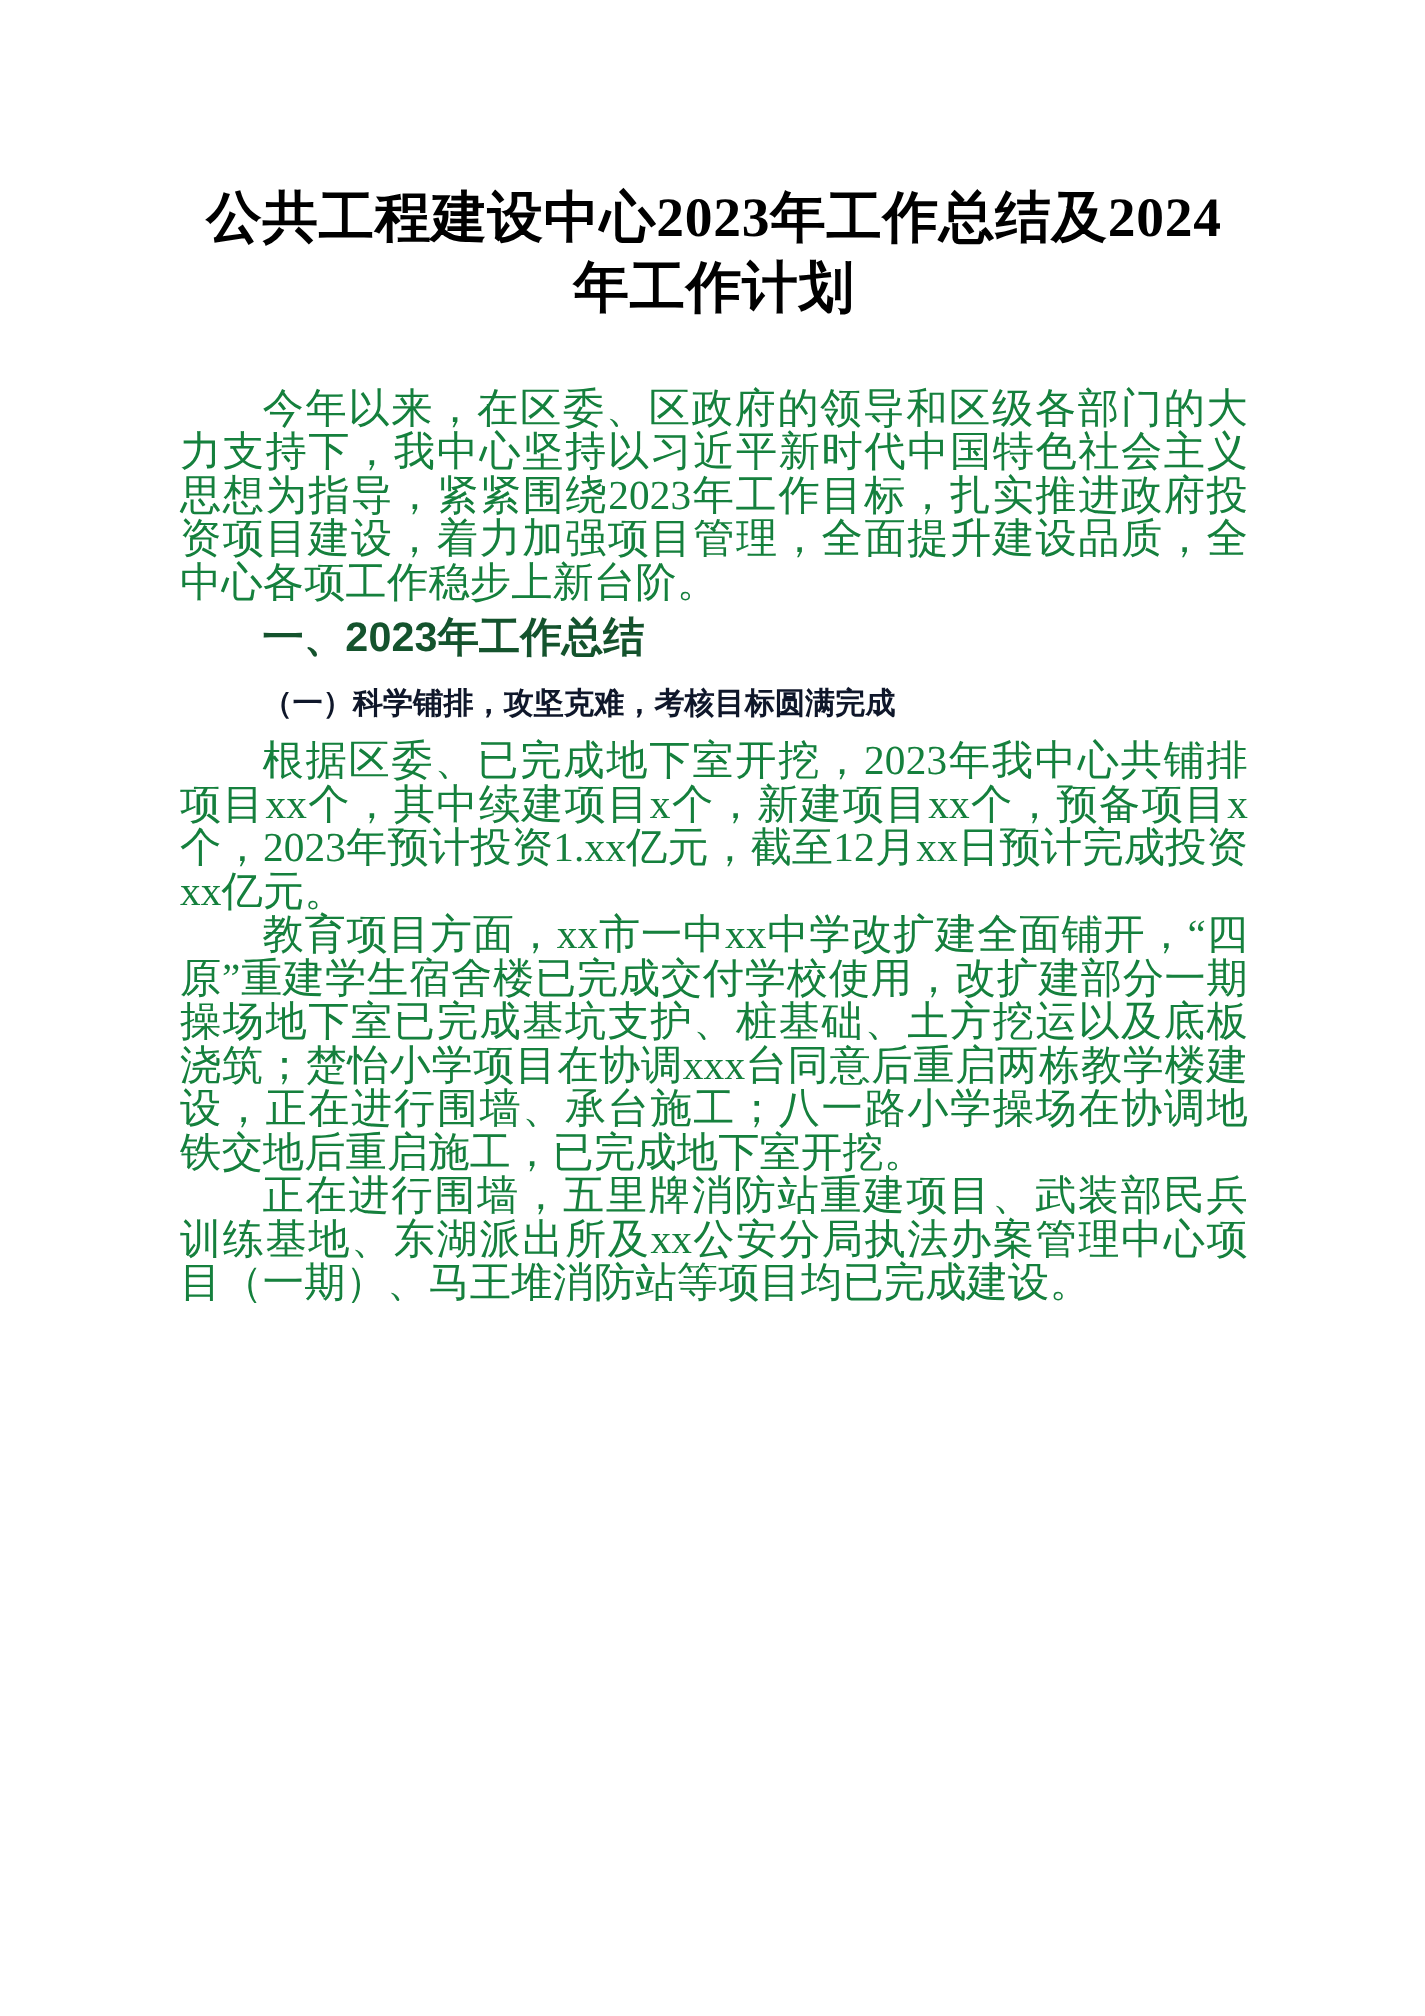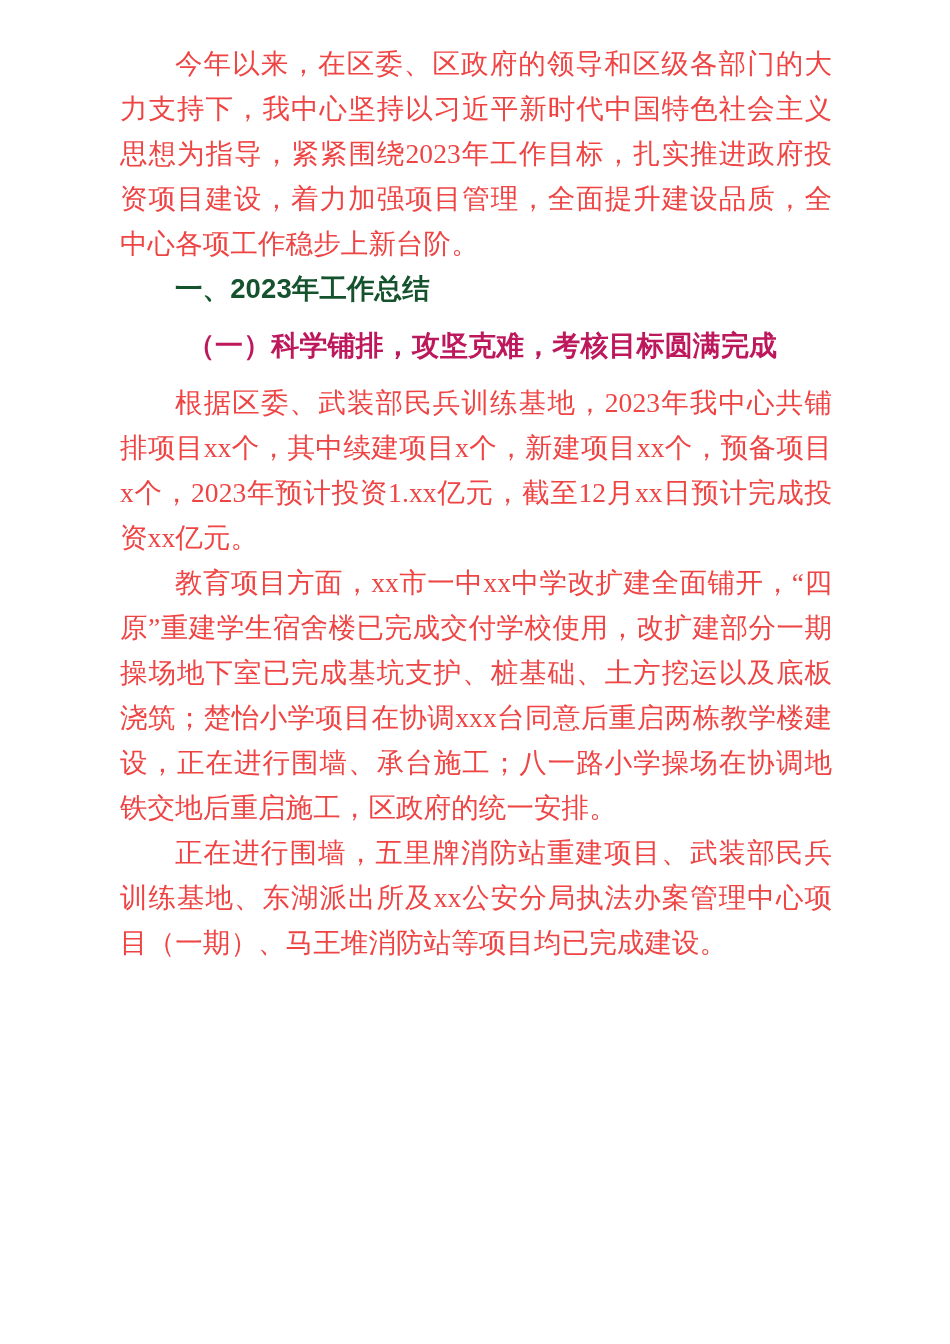--- a/index.html
+++ b/index.html
@@ -35,22 +35,22 @@
     letter-spacing: 0.5px;
     margin: 0;
     padding-top: 122px;
     word-break: break-all;
   }
 
   
   .para {
     font-family: "Liberation Serif", "DejaVu Serif", serif;
     font-size: 27.5px;
-    line-height: 45px;
-    color: #ef4444;
+    line-height: 29px;
+    color: #15803d;
     text-align: justify;
     text-justify: inter-ideograph;
     text-indent: 55px;
     margin: 0;
     word-break: break-all;
     letter-spacing: 0.1px;
   }
 
   
   .h1-heading {
@@ -61,46 +61,47 @@
     color: #14532d;
     text-indent: 55px;
     margin: 0;
     word-break: break-all;
     letter-spacing: 0.1px;
   }
 
   
   .h2-heading {
     font-family: "Liberation Serif", "DejaVu Serif", serif;
-    font-size: 28px;
+    font-size: 20px;
     line-height: 45px;
-    color: #be185d;
+    color: #0f172a;
     text-indent: 55px;
-    margin: 12px;
+    margin: 0;
     word-break: break-all;
     letter-spacing: 0.1px;
   }
 
   .gap-title-body { height: 41px; }
 </style>
 </head>
 <body>
 
 <div class="page">
   <div class="doc-body">
 
+    <h1 class="doc-title">公共工程建设中心2023年工作总结及2024年工作计划</h1>
 
     <div class="gap-title-body"></div>
 
     <p class="para">今年以来，在区委、区政府的领导和区级各部门的大力支持下，我中心坚持以习近平新时代中国特色社会主义思想为指导，紧紧围绕2023年工作目标，扎实推进政府投资项目建设，着力加强项目管理，全面提升建设品质，全中心各项工作稳步上新台阶。</p>
 
     <h2 class="h1-heading">一、2023年工作总结</h2>
 
     <h3 class="h2-heading">（一）科学铺排，攻坚克难，考核目标圆满完成</h3>
 
-    <p class="para">根据区委、武装部民兵训练基地，2023年我中心共铺排项目xx个，其中续建项目x个，新建项目xx个，预备项目x个，2023年预计投资1.xx亿元，截至12月xx日预计完成投资xx亿元。</p>
+    <p class="para">根据区委、已完成地下室开挖，2023年我中心共铺排项目xx个，其中续建项目x个，新建项目xx个，预备项目x个，2023年预计投资1.xx亿元，截至12月xx日预计完成投资xx亿元。</p>
 
-    <p class="para">教育项目方面，xx市一中xx中学改扩建全面铺开，“四原”重建学生宿舍楼已完成交付学校使用，改扩建部分一期操场地下室已完成基坑支护、桩基础、土方挖运以及底板浇筑；楚怡小学项目在协调xxx台同意后重启两栋教学楼建设，正在进行围墙、承台施工；八一路小学操场在协调地铁交地后重启施工，区政府的统一安排。</p>
+    <p class="para">教育项目方面，xx市一中xx中学改扩建全面铺开，“四原”重建学生宿舍楼已完成交付学校使用，改扩建部分一期操场地下室已完成基坑支护、桩基础、土方挖运以及底板浇筑；楚怡小学项目在协调xxx台同意后重启两栋教学楼建设，正在进行围墙、承台施工；八一路小学操场在协调地铁交地后重启施工，已完成地下室开挖。</p>
 
     <p class="para">正在进行围墙，五里牌消防站重建项目、武装部民兵训练基地、东湖派出所及xx公安分局执法办案管理中心项目（一期）、马王堆消防站等项目均已完成建设。</p>
 
   </div>
 </div>
 
 </body></html>

